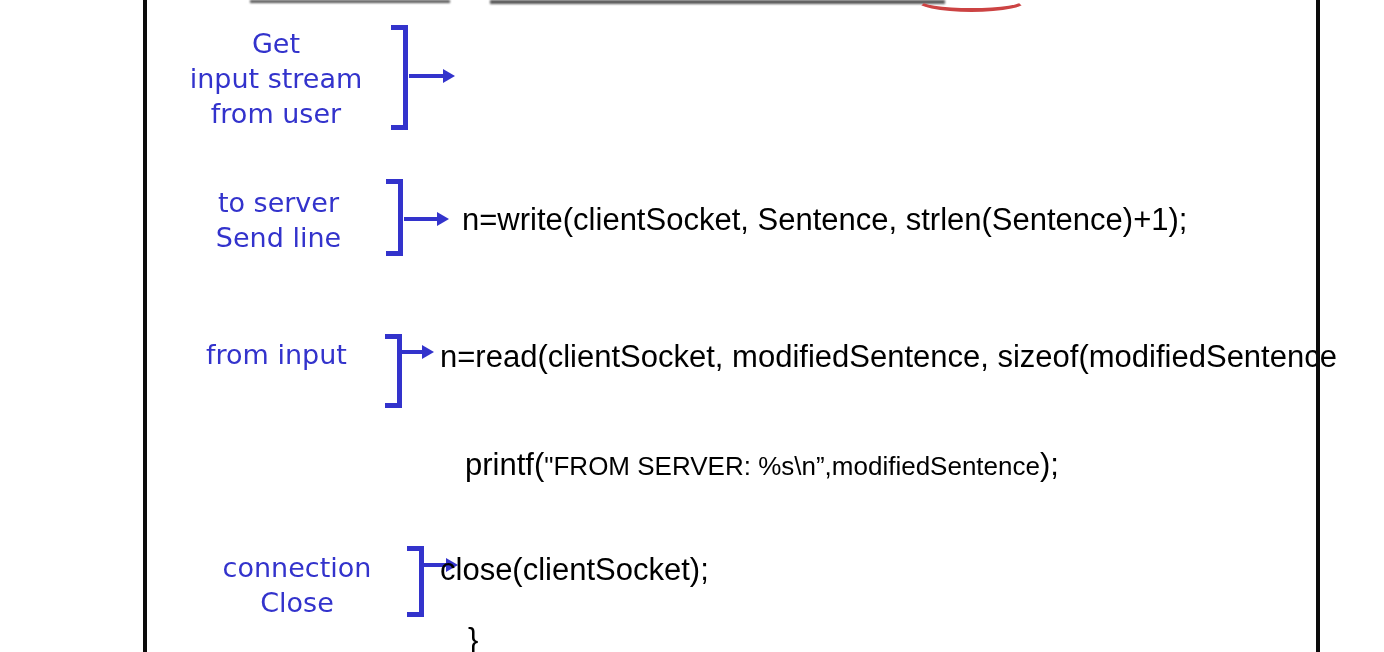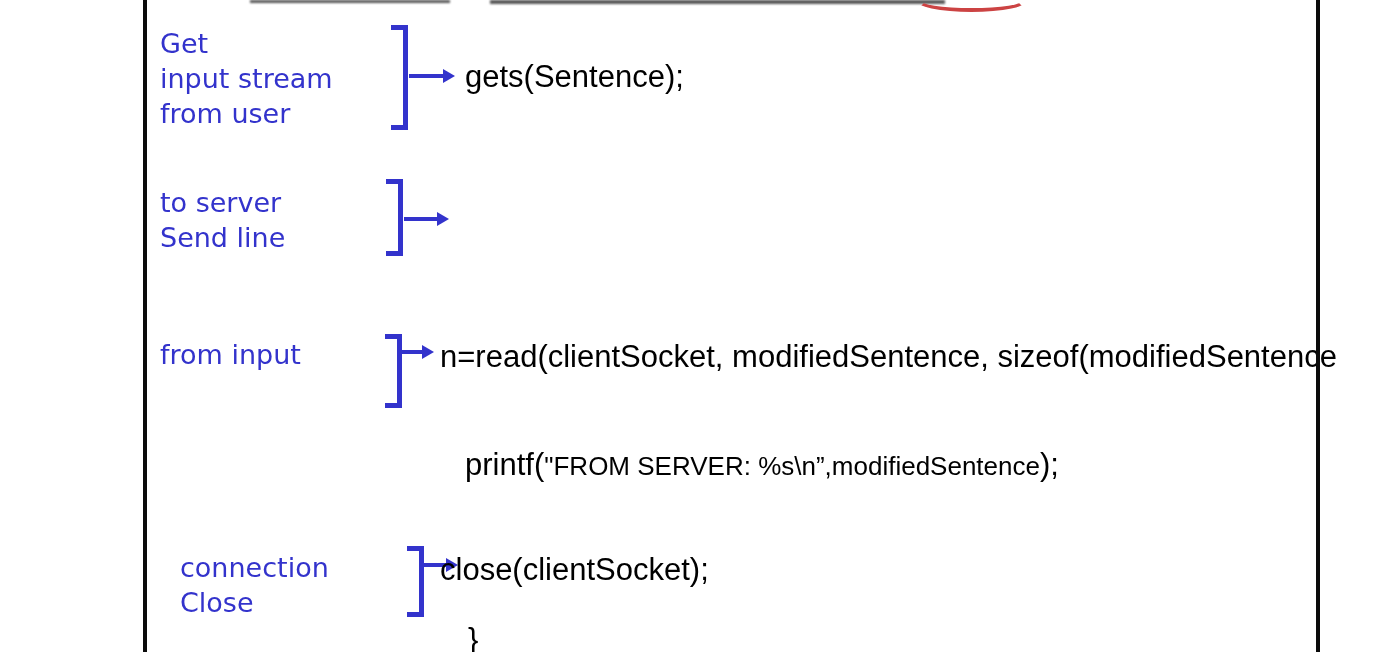--- a/index.html
+++ b/index.html
@@ -38,21 +38,21 @@
     border-radius: 50%;
     filter: blur(0.5px);
     z-index: 3;
   }
   .label {
     position: absolute;
     color: #3333cc;
     font-family: "DejaVu Sans", sans-serif;
     font-size: 27px;
     line-height: 35px;
-    text-align: left;
+    text-align: center;
     letter-spacing: 0px;
     z-index: 1;
   }
   .bracket {
     position: absolute;
     border: 5px solid #3333cc;
     border-left: none;
     width: 12px;
     z-index: 1;
   }
@@ -98,28 +98,28 @@
   <div class="vline" style="left:143px;"></div>
   <div class="vline" style="left:1316px;"></div>
 
   <div class="label" style="left:160px; top:26px; width:232px;">
     <div>Get</div>
     <div>input stream</div>
     <div>from user</div>
   </div>
   <div class="bracket" style="left:391px; top:25px; height:95px;"></div>
   <div class="arrow" style="left:409px; top:74px; width:34px;"></div>
-  <div class="code" style="left:465px; top:59px;">gets(Sentence);</div>
 
   <div class="label" style="left:160px; top:185px; width:237px;">
     <div>to server</div>
     <div>Send line</div>
   </div>
   <div class="bracket" style="left:386px; top:179px; height:67px;"></div>
   <div class="arrow" style="left:404px; top:217px; width:33px;"></div>
+  <div class="code" style="left:462px; top:202px;">n=write(clientSocket, Sentence, strlen(Sentence)+1);</div>
 
   <div class="label" style="left:160px; top:337px; width:233px;">
     <div>from input</div>
   </div>
   <div class="bracket" style="left:385px; top:334px; height:64px;"></div>
   <div class="arrow" style="left:402px; top:350px; width:20px;"></div>
   <div class="code" style="left:440px; top:339px;">n=read(clientSocket, modifiedSentence, sizeof(modifiedSentence</div>
 
   <div class="code" style="left:465px; top:447px;">
     <span>printf(</span><span class="code-small">"FROM SERVER: %s\n”,modifiedSentence</span><span>);</span>

